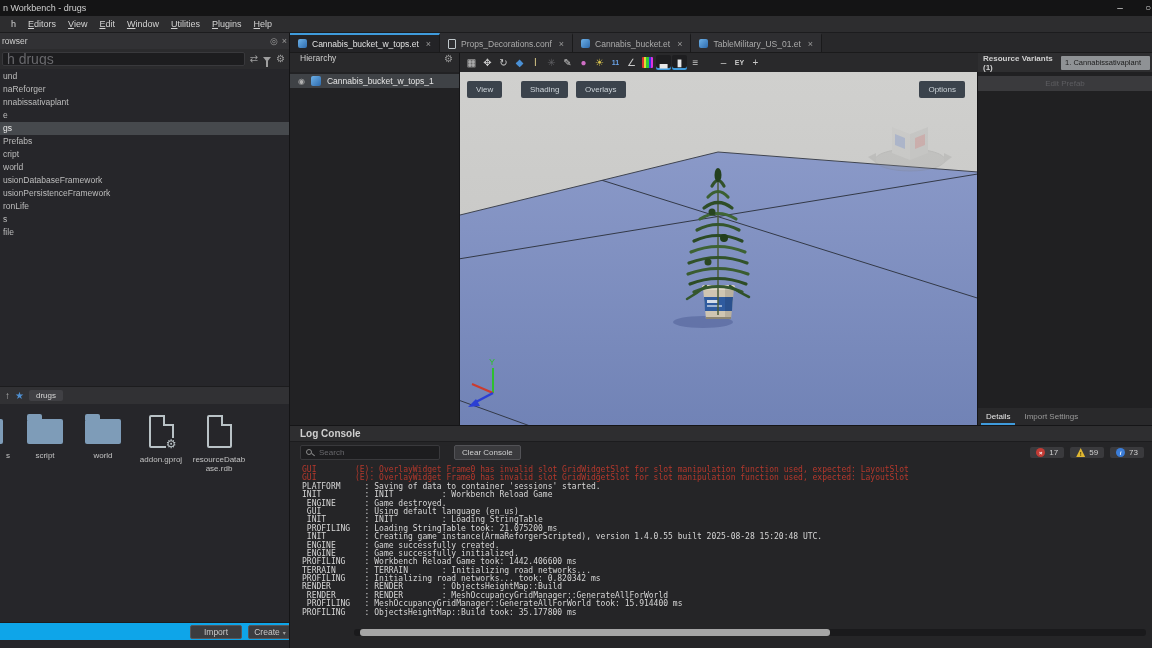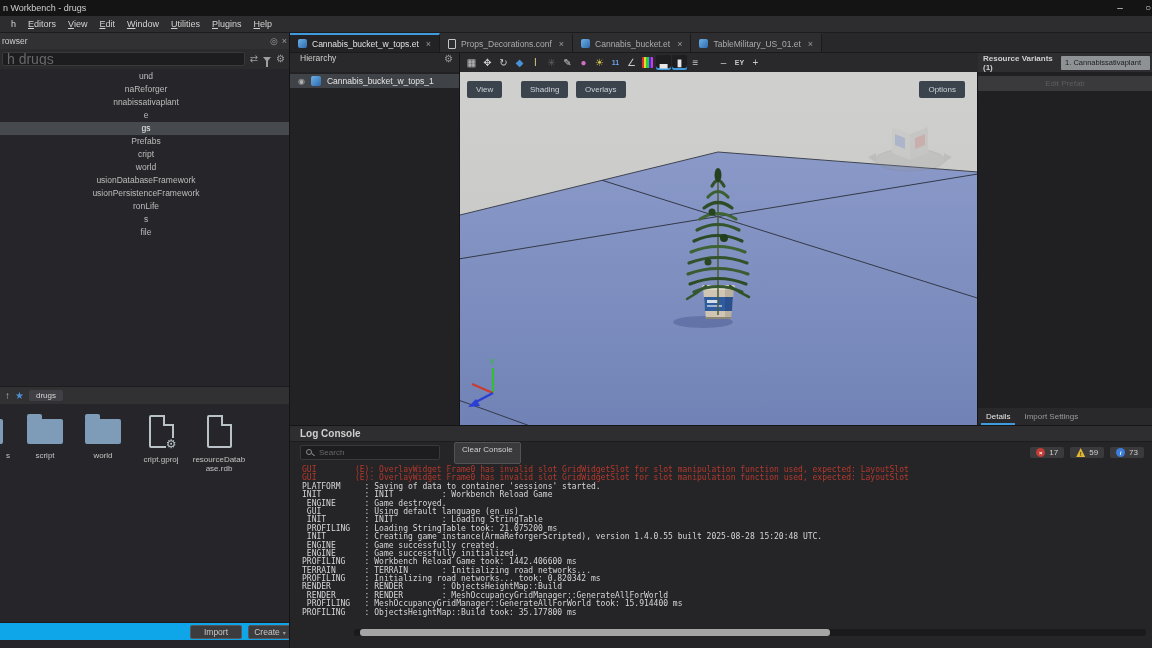--- a/index.html
+++ b/index.html
@@ -31,21 +31,21 @@
   .rb-search { position:absolute; left:0; top:16px; width:100%; height:20px; background:#2b2b2d;
     display:flex; align-items:center; gap:5px; padding:0 4px 0 2px; }
   .rb-search input { flex:1; height:14px; background:#1d1d1f; border:1px solid #39393c; border-radius:2px;
     color:#9a9a9a; font-size:14px; padding-left:4px; outline:none; font-family:"Liberation Sans",sans-serif; }
   .rb-search input::placeholder { color:#68686c; }
   .sicon { color:#9f9f9f; font-size:10px; line-height:10px; }
   .funnel { width:0; height:0; border-left:4px solid transparent; border-right:4px solid transparent;
     border-top:5px solid #9f9f9f; position:relative; display:inline-block; }
   .funnel::after { content:''; position:absolute; left:-1px; top:-1px; width:2px; height:6px; background:#9f9f9f; }
 
-  .rb-tree { position:absolute; left:0; top:37px; width:100%;text-align:center; }
+  .rb-tree { position:absolute; left:0; top:37px; width:100%; }
   .tree-item { height:13px; line-height:13px; font-size:8.5px; color:#bdbdbd; padding-left:3px; white-space:nowrap; }
   .tree-item.selected { background:#46494d; color:#ececec; }
 
   .rb-breadcrumb { position:absolute; left:0; top:353px; width:100%; height:18px; background:#313134;
     display:flex; align-items:center; gap:5px; padding-left:5px; border-top:1px solid #1c1c1e; }
   .rb-breadcrumb .up { color:#b8b8b8; font-size:10px; }
   .rb-breadcrumb .star { color:#4f8fd0; font-size:10px; }
   .crumb { background:#404044; border-radius:2px; font-size:8px; color:#d5d5d5; padding:1px 7px; }
 
   .rb-files { position:absolute; left:0; top:374px; width:100%; height:100px; display:flex;
@@ -139,21 +139,21 @@
   #log-toolbar { height:21px; display:flex; align-items:center; gap:14px; padding:0 8px 0 10px; }
   #log-toolbar .srch { position:relative; width:140px; height:15px; background:#1d1d1f;
     border:1px solid #39393c; border-radius:2px; display:flex; align-items:center; }
   #log-toolbar input { flex:1; background:transparent; border:none; outline:none; color:#9a9a9a;
     font-size:8px; padding-left:18px; font-family:"Liberation Sans",sans-serif; }
   #log-toolbar input::placeholder { color:#68686c; }
   .mag { position:absolute; left:5px; top:3px; width:6px; height:6px; border:1.4px solid #8a8a8a;
     border-radius:50%; }
   .mag::after { content:''; position:absolute; width:4px; height:1.4px; background:#8a8a8a;
     right:-4px; bottom:-1px; transform:rotate(40deg); }
-  #clear-btn { height:22px; background:#3a3a3d; border:1px solid #525256; border-radius:2px;
+  #clear-btn { height:15px; background:#3a3a3d; border:1px solid #525256; border-radius:2px;
     color:#cfcfcf; font-size:8px; line-height:13px; padding:0 7px; }
   #log-counters { margin-left:auto; display:flex; gap:6px; }
   .cnt { display:flex; align-items:center; gap:4px; background:#3a3a3d; border-radius:2px;
     padding:1px 6px; font-size:8px; color:#d0d0d0; }
   .cnt .dot { width:9px; height:9px; border-radius:50%; display:flex; align-items:center;
     justify-content:center; font-size:6px; color:#fff; }
   .cnt.err .dot { background:#c23b35; } .cnt.err .dot::after { content:'×'; font-weight:bold; }
   .cnt.warn .dot { background:#e0b732; border-radius:0; clip-path:polygon(50% 0,100% 100%,0 100%);
     color:#3a3000; align-items:flex-end; }
   .cnt.warn .dot::after { content:'!'; font-weight:bold; }
@@ -258,21 +258,21 @@
           <div class="flabel">script</div>
         </div>
 
         <div class="file-item folder">
           <div class="ficon"></div>
           <div class="flabel">world</div>
         </div>
 
         <div class="file-item gproj">
           <div class="ficon"></div>
-          <div class="flabel">cript.gproj</div>
+          <div class="flabel">addon.gproj</div>
         </div>
 
         <div class="file-item page">
           <div class="ficon"></div>
           <div class="flabel">resourceDatabase.rdb</div>
         </div>
       </div>
     <div class="rb-bottom">
       <div class="rb-btn" id="import-btn">Import</div>
       <div class="rb-btn" id="create-btn">

